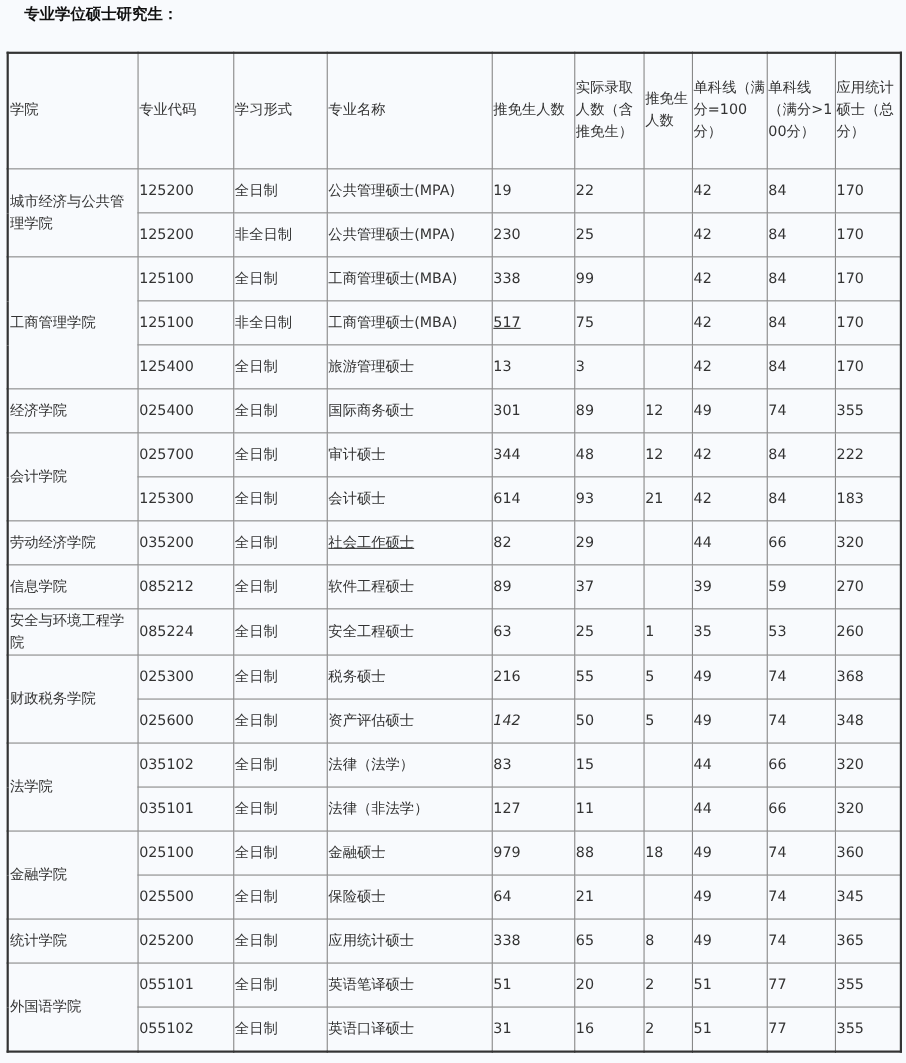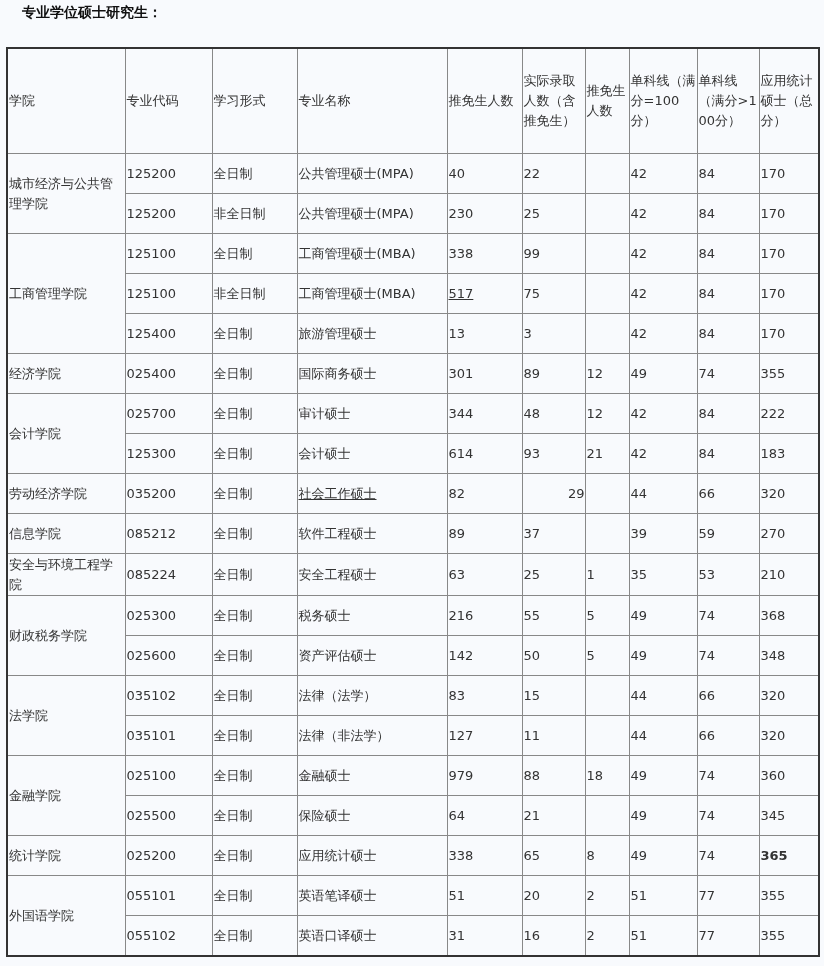--- a/index.html
+++ b/index.html
@@ -63,21 +63,21 @@
       <td>推免生人数</td>
       <td>单科线（满分=100分）</td>
       <td>单科线（满分&gt;100分）</td>
       <td>应用统计硕士（总分）</td>
     </tr>
   <tr>
         <td rowspan="2">城市经济与公共管理学院</td>
         <td style="height: 39px;">125200</td>
         <td style="height: 39px;">全日制</td>
         <td style="height: 39px;">公共管理硕士(MPA)</td>
-        <td style="height: 39px;">40</td>
+        <td style="height: 39px;">19</td>
         <td style="height: 39px;">22</td>
         <td style="height: 39px;"></td>
         <td style="height: 39px;">42</td>
         <td style="height: 39px;">84</td>
         <td style="height: 39px;">170</td>
       </tr>
       <tr>
         <td style="height: 39px;">125200</td>
         <td style="height: 39px;">非全日制</td>
         <td style="height: 39px;">公共管理硕士(MPA)</td>
@@ -156,21 +156,21 @@
         <td style="height: 39px;">42</td>
         <td style="height: 39px;">84</td>
         <td style="height: 39px;">183</td>
       </tr>
       <tr>
         <td rowspan="1">劳动经济学院</td>
         <td style="height: 39px;">035200</td>
         <td style="height: 39px;">全日制</td>
         <td style="height: 39px; text-decoration: underline;">社会工作硕士</td>
         <td style="height: 39px;">82</td>
-        <td style="height: 39px; text-align: right;">29</td>
+        <td style="height: 39px;">29</td>
         <td style="height: 39px;"></td>
         <td style="height: 39px;">44</td>
         <td style="height: 39px;">66</td>
         <td style="height: 39px;">320</td>
       </tr>
       <tr>
         <td rowspan="1">信息学院</td>
         <td style="height: 39px;">085212</td>
         <td style="height: 39px;">全日制</td>
         <td style="height: 39px;">软件工程硕士</td>
@@ -184,39 +184,39 @@
       <tr>
         <td rowspan="1">安全与环境工程学院</td>
         <td style="height: 41px;">085224</td>
         <td style="height: 41px;">全日制</td>
         <td style="height: 41px;">安全工程硕士</td>
         <td style="height: 41px;">63</td>
         <td style="height: 41px;">25</td>
         <td style="height: 41px;">1</td>
         <td style="height: 41px;">35</td>
         <td style="height: 41px;">53</td>
-        <td style="height: 41px;">210</td>
+        <td style="height: 41px;">260</td>
       </tr>
       <tr>
         <td rowspan="2">财政税务学院</td>
         <td style="height: 39px;">025300</td>
         <td style="height: 39px;">全日制</td>
         <td style="height: 39px;">税务硕士</td>
         <td style="height: 39px;">216</td>
         <td style="height: 39px;">55</td>
         <td style="height: 39px;">5</td>
         <td style="height: 39px;">49</td>
         <td style="height: 39px;">74</td>
         <td style="height: 39px;">368</td>
       </tr>
       <tr>
         <td style="height: 39px;">025600</td>
         <td style="height: 39px;">全日制</td>
         <td style="height: 39px;">资产评估硕士</td>
-        <td style="height: 39px;">142</td>
+        <td style="height: 39px; font-style: italic;">142</td>
         <td style="height: 39px;">50</td>
         <td style="height: 39px;">5</td>
         <td style="height: 39px;">49</td>
         <td style="height: 39px;">74</td>
         <td style="height: 39px;">348</td>
       </tr>
       <tr>
         <td rowspan="2">法学院</td>
         <td style="height: 39px;">035102</td>
         <td style="height: 39px;">全日制</td>
@@ -265,21 +265,21 @@
       <tr>
         <td rowspan="1">统计学院</td>
         <td style="height: 39px;">025200</td>
         <td style="height: 39px;">全日制</td>
         <td style="height: 39px;">应用统计硕士</td>
         <td style="height: 39px;">338</td>
         <td style="height: 39px;">65</td>
         <td style="height: 39px;">8</td>
         <td style="height: 39px;">49</td>
         <td style="height: 39px;">74</td>
-        <td style="height: 39px; font-weight: bold;">365</td>
+        <td style="height: 39px;">365</td>
       </tr>
       <tr>
         <td rowspan="2">外国语学院</td>
         <td style="height: 39px;">055101</td>
         <td style="height: 39px;">全日制</td>
         <td style="height: 39px;">英语笔译硕士</td>
         <td style="height: 39px;">51</td>
         <td style="height: 39px;">20</td>
         <td style="height: 39px;">2</td>
         <td style="height: 39px;">51</td>

